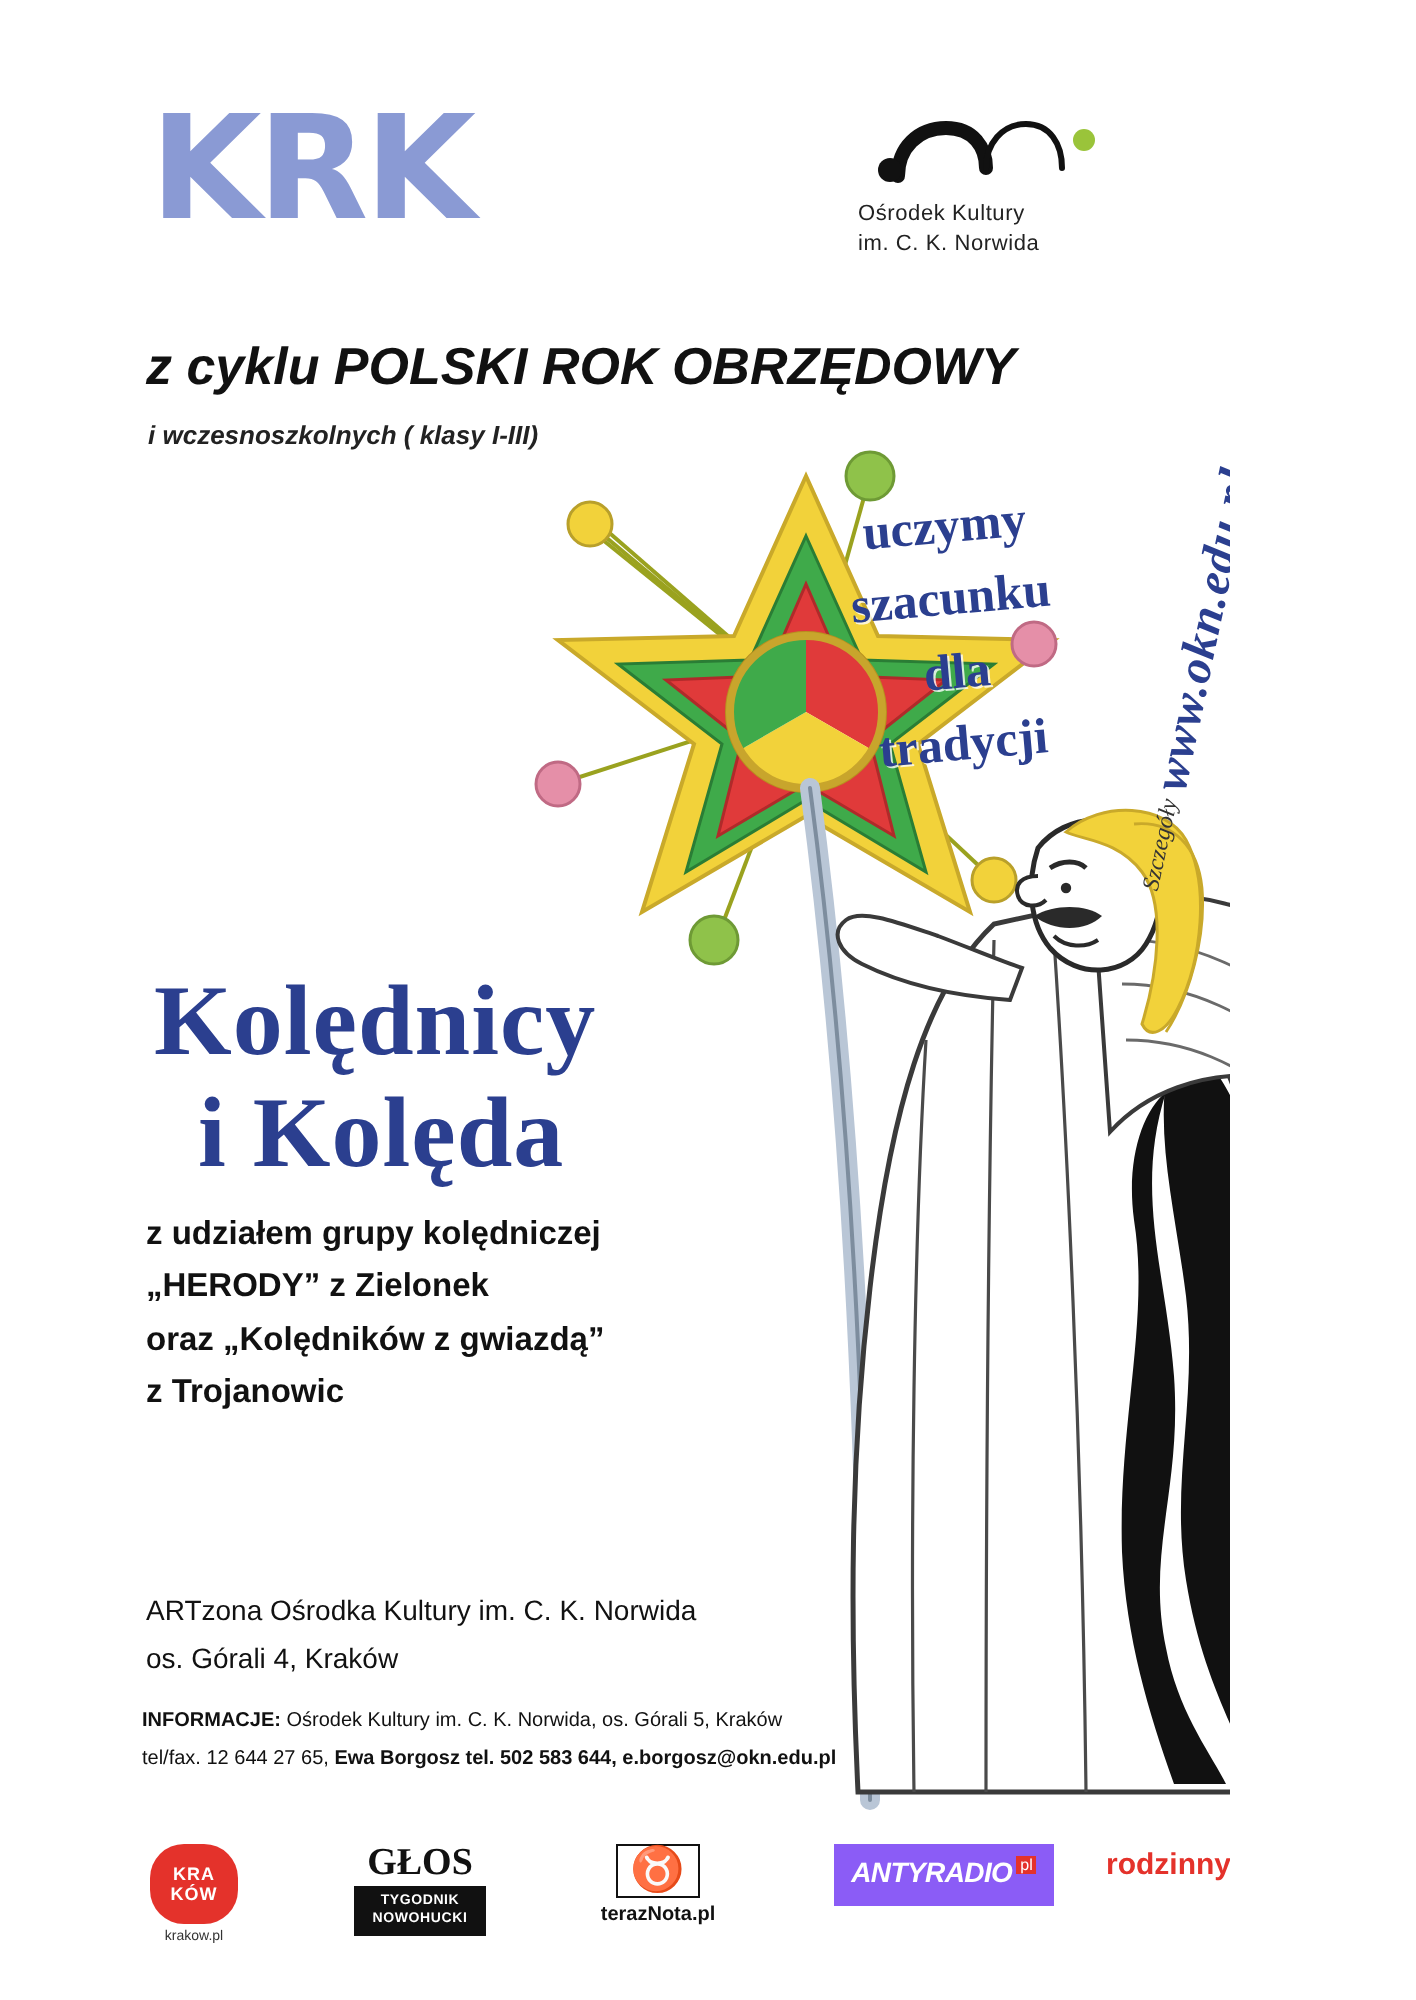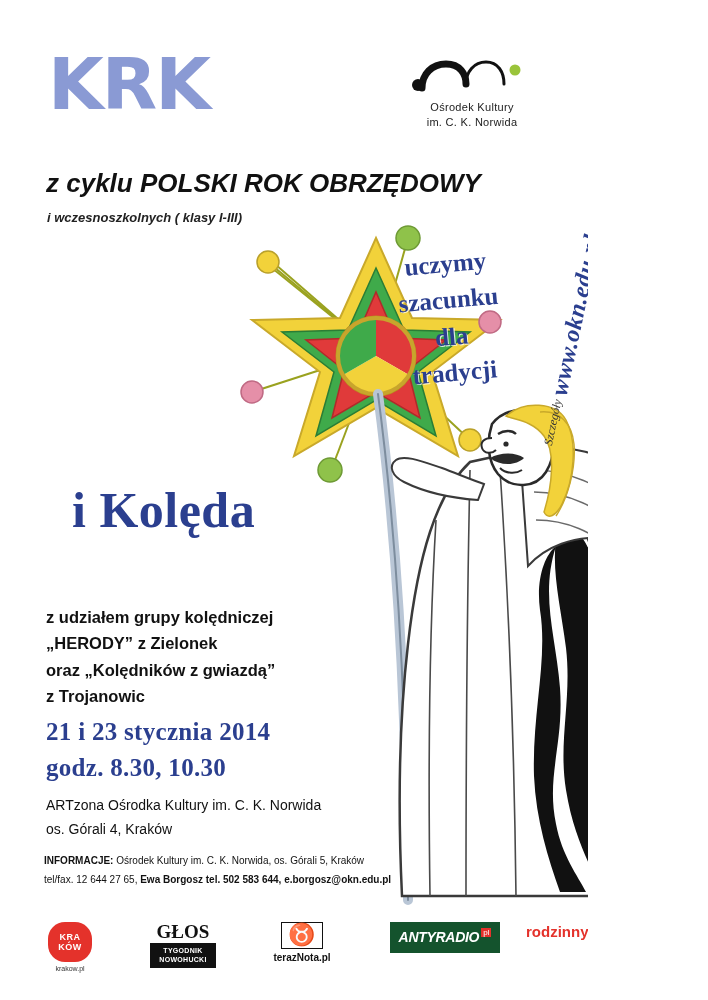--- a/index.html
+++ b/index.html
@@ -9,20 +9,21 @@
   }
   body {
     font-family: "Liberation Sans", sans-serif;
   }
   #poster {
     position: relative;
     width: 588px;
     height: 1000px;
     background: #ffffff;
     overflow: hidden;
+    margin-left: 27px;
   }
 
   
   .krk-logo {
     position: absolute;
     left: 48px;
     top: 48px;
     font-family: "DejaVu Sans", sans-serif;
     font-weight: bold;
     font-size: 72px;
@@ -31,21 +32,21 @@
     line-height: 1;
     -webkit-text-stroke: 0px;
   }
 
   
   .ok-logo {
     position: absolute;
     right: 46px;
     top: 52px;
     width: 140px;
-    text-align: center;
+    text-align: left;
   }
   .ok-logo .mark {
     height: 48px;
     position: relative;
   }
   .ok-logo .ok-line1,
   .ok-logo .ok-line2 {
     font-family: "Liberation Sans", sans-serif;
     font-size: 11px;
     color: #222;
@@ -269,21 +270,21 @@
     font-weight: bold;
     font-size: 10px;
     color: #111;
   }
 
   .sp-anty {
     left: 348px;
     width: 110px;
   }
   .sp-anty .box {
-    background: #14532d;
+    background: #8b5cf6;
     padding: 6px 6px 7px;
     text-align: center;
   }
   .sp-anty .txt {
     font-family: "Liberation Sans", sans-serif;
     font-weight: bold;
     font-style: italic;
     font-size: 14px;
     color: #fff;
     letter-spacing: -.3px;
@@ -434,34 +435,31 @@
   </div>
 
   <div class="slogan">
     <div>uczymy</div>
     <div>szacunku</div>
     <div>dla</div>
     <div>tradycji</div>
   </div>
 
   <div class="main-title">
+    <span>Kolędnicy</span>
     <span class="l2">i Kolęda</span>
   </div>
 
   <div class="part">
     <div>z udziałem grupy kolędniczej</div>
     <div>„HERODY” z Zielonek</div>
     <div>oraz „Kolędników z gwiazdą”</div>
     <div>z Trojanowic</div>
   </div>
 
-  <div class="dates">
-    <div>21 i 23 stycznia 2014</div>
-    <div>godz. 8.30, 10.30</div>
-  </div>
 
   <div class="venue">
     <div>ARTzona Ośrodka Kultury im. C. K. Norwida</div>
     <div>os. Górali 4, Kraków</div>
   </div>
 
   <div class="info">
     <div>
       <b>INFORMACJE:</b><span> Ośrodek Kultury im. C. K. Norwida, os. Górali 5, Kraków</span>
     </div>

